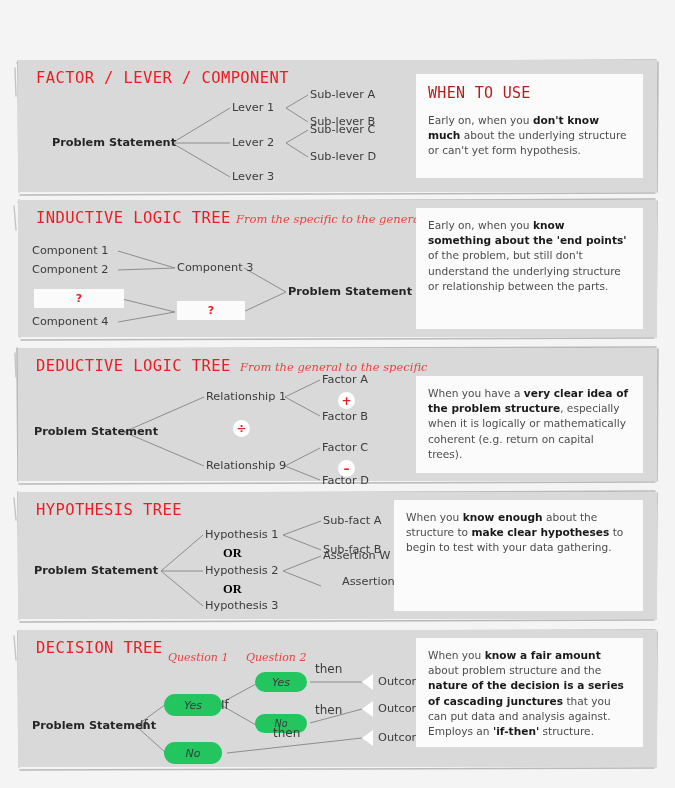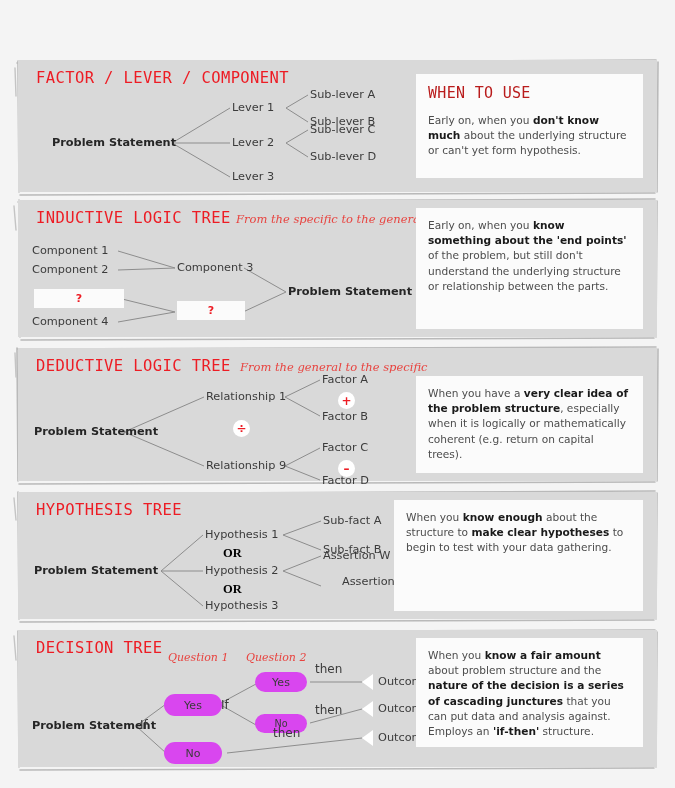--- a/index.html
+++ b/index.html
@@ -121,26 +121,27 @@
     width:17px;height:17px;border-radius:50%;
     background:#ffffff;
     display:flex;align-items:center;justify-content:center;
     color:#ed1c24;
     font-family:"DejaVu Sans",sans-serif;
     font-size:12px;font-weight:bold;
     line-height:1;
   }
   .pill{
     position:absolute;
-    background:#d946ef;
+    background:#22c55e;
     border-radius:26px;
     display:flex;align-items:center;justify-content:center;
     font-family:"DejaVu Sans",sans-serif;
     font-size:11px;
     color:#3b3b3b;
+    font-style:italic;
   }
   .pill.sm{font-size:9.6px;}
   .arrow{
     position:absolute;
     width:0;height:0;
     border-top:8px solid transparent;
     border-bottom:8px solid transparent;
     border-right:11px solid #ffffff;
   }
 </style>

